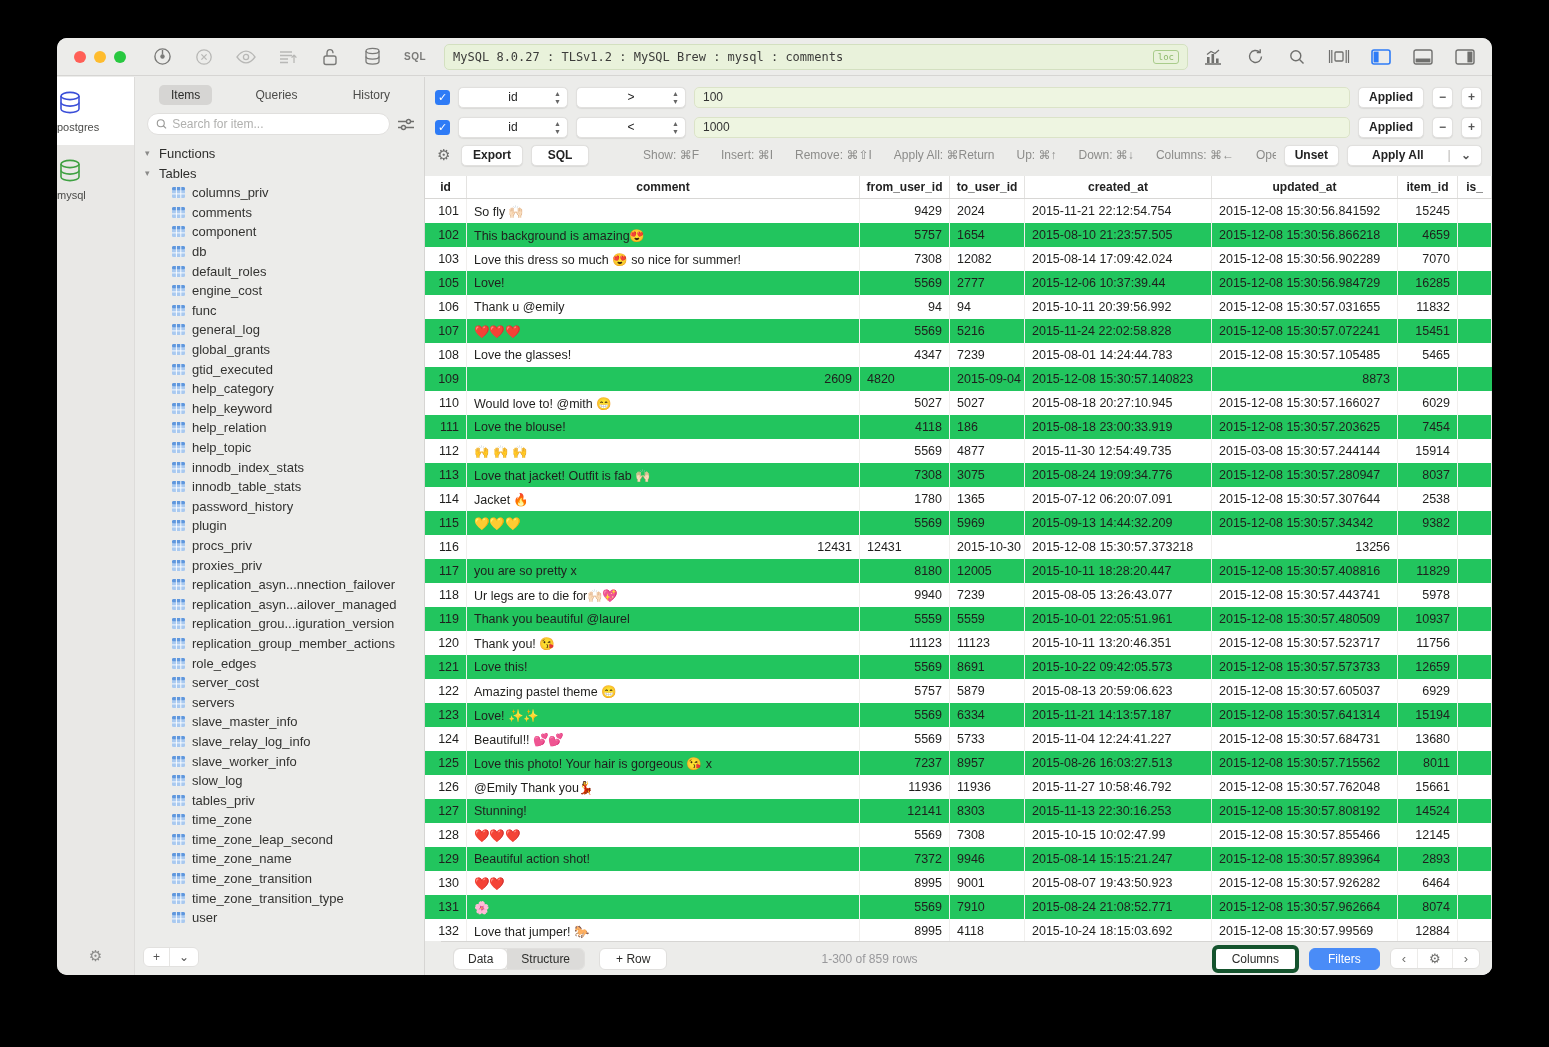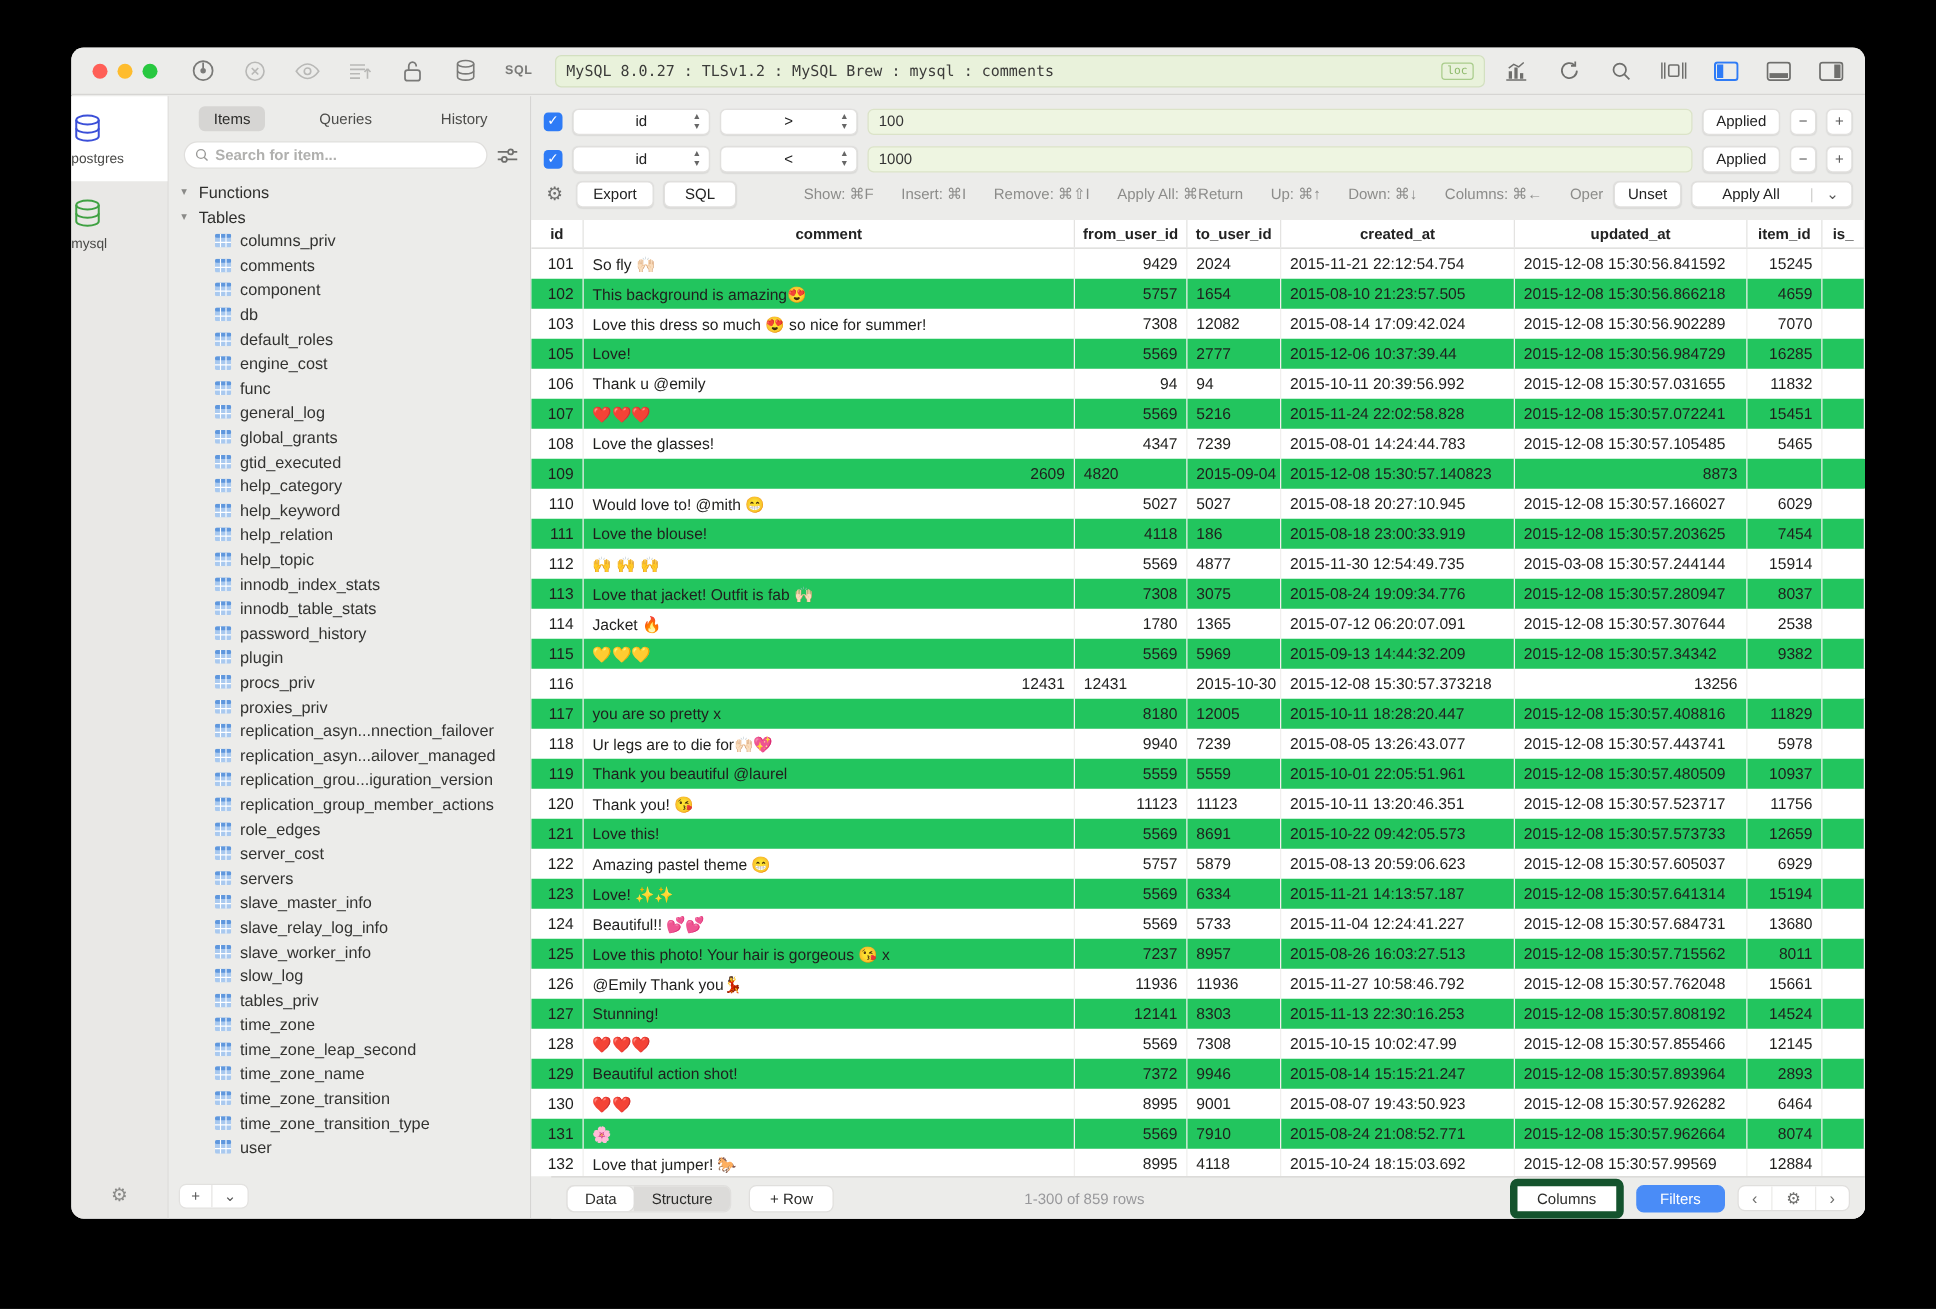--- a/index.html
+++ b/index.html
@@ -28,39 +28,39 @@
   .conn-label { font-size:11px; color:#4a4a48; }
   .rail-gear { position:absolute; left:0; right:0; bottom:10px; display:flex; justify-content:center; color:#8a8a88; font-size:15px; }
 
   
   .sidebar { position:absolute; left:78px; top:39px; bottom:0; width:290px; background:#ececea; border-right:1px solid #d6d5d3; }
   .side-tabs { display:flex; align-items:center; justify-content:space-between; padding:8px 22px 4px 24px; }
   .side-tab { font-size:12px; color:#4c4c4a; padding:3px 12px; border-radius:5px; }
   .side-tab.sel { background:#d6d5d3; color:#2c2c2a; }
   .search-row { display:flex; align-items:center; gap:8px; padding:4px 10px 4px 12px; }
   .search-box { flex:1; height:22px; background:#fff; border:1px solid #e0dfdd; border-radius:12px; display:flex; align-items:center; gap:5px; padding:0 8px; }
-  .search-box input { border:0; outline:0; background:transparent; font-size:12px; color:#333; width:100%; font-family:"Liberation Sans",sans-serif;font-weight:bold; }
+  .search-box input { border:0; outline:0; background:transparent; font-size:12px; color:#333; width:100%; font-family:"Liberation Sans",sans-serif; }
   .search-box input::placeholder { color:#b0b0ae; }
   .tree { position:absolute; top:62px; left:0; right:0; bottom:36px; overflow:hidden; padding:4px 0 0 0; }
   .tree-group { display:flex; align-items:center; gap:6px; height:20px; padding-left:10px; font-size:13px; color:#2e2e2c; }
   .chev { color:#8a8a88; font-size:9px; width:8px; }
   .tree-item { display:flex; align-items:center; gap:7px; height:19.6px; padding-left:37px; font-size:13px; color:#333331; white-space:nowrap; }
   .side-bottom { position:absolute; bottom:8px; left:8px; display:flex; background:#fff; border:1px solid #e2e1df; border-radius:6px; overflow:hidden; }
   .side-bottom .seg { padding:2px 9px; font-size:12px; color:#555; }
   .side-bottom .seg + .seg { border-left:1px solid #e6e5e3; }
 
   
   .main { position:absolute; left:368px; top:39px; right:0; bottom:0; background:#ececea; }
   .filters-area { padding:9px 10px 0 10px; }
   .filter-row { display:flex; align-items:center; gap:8px; height:22px; margin-bottom:8px; }
   .fcheck { width:15px; height:15px; background:#2e7bf6; border-radius:3.5px; color:#fff; font-size:11px; line-height:15px; text-align:center; flex:none; }
   .fselect { width:110px; height:21px; background:#fff; border:1px solid #e1e0de; border-radius:5px; display:flex; align-items:center; justify-content:center; position:relative; font-size:12px; color:#222; flex:none; box-shadow:0 .5px 1px rgba(0,0,0,.08); }
   .fselect .arrows { position:absolute; right:6px; top:2px; display:flex; flex-direction:column; line-height:8px; font-size:7px; color:#666; }
   .fvalue { flex:1; height:21px; background:#eef5e1; border:1px solid #dbe3c8; border-radius:5px; padding:0 8px; font-size:12px; color:#333; outline:0; font-family:"Liberation Sans",sans-serif; }
-  .fbtn { height:21px; background:#fff; border:1px solid #e1e0de; border-radius:5px; font-size:12px; color:#222; padding:0 10px; display:flex; align-items:center; box-shadow:0 .5px 1px rgba(0,0,0,.08); flex:none; }
+  .fbtn { height:21px; background:#fff; border:1px solid #e1e0de; border-radius:5px; font-size:12px; color:#222; padding:0 10px; display:flex; align-items:center; box-shadow:0 .5px 1px rgba(0,0,0,.08); flex:none;font-weight:bold; }
   .fround { width:21px; justify-content:center; padding:0; color:#555; }
   .shortcut-row { display:flex; align-items:center; gap:8px; height:24px; padding:0 0 6px 2px; }
   .shortcuts { display:flex; gap:22px; font-size:12px; color:#8c8c8a; flex:1; padding-left:46px; white-space:nowrap; overflow:hidden; }
   .gear-small { color:#6f6f6d; font-size:15px; width:16px; }
   .applyall { display:flex; align-items:center; gap:8px; }
   .applyall .divider { color:#d0cfcd; }
 
   
   .grid-wrap { position:absolute; left:0; right:0; top:99px; bottom:34px; background:#fff; overflow:hidden; }
   .grow { display:grid; grid-template-columns:42px 393px 90px 75px 187px 186px 60px 1fr; height:24px; align-items:center; font-size:12.5px; color:#1f1f1d; }
@@ -73,21 +73,21 @@
   .body .cell { border-right:1px solid #f0efed; }
 
   
   .footer { position:absolute; left:16px; right:0; bottom:0; height:34px; background:#ececea; border-top:1px solid #d6d5d3; display:flex; align-items:center; padding:0 12px; }
   .fseg { display:flex; border-radius:6px; overflow:hidden; border:1px solid #e0dfdd; }
   .fseg .seg { font-size:12px; padding:3px 14px; color:#2c2c2a; background:#dcdbd9; }
   .fseg .seg.sel { background:#fff; border-radius:6px; box-shadow:0 0 0 1px #e0dfdd; }
   .btn-row { margin-left:14px; display:flex; align-items:center; gap:6px; background:#fff; border:1px solid #e0dfdd; border-radius:6px; padding:3px 16px; font-size:12px; color:#2c2c2a; }
   .rowcount { flex:1; text-align:center; font-size:12px; color:#98989b; padding-right:140px; }
   .foot-right { display:flex; align-items:center; gap:10px; }
-  .btn-columns { background:#fff; border:6px solid #14532d; border-radius:6px; padding:3px 16px; font-size:12px; color:#2c2c2a; }
+  .btn-columns { background:#fff; border:4px solid #14532d; border-radius:6px; padding:3px 16px; font-size:12px; color:#2c2c2a; }
   .btn-filters { background:#4a8cf7; border:1px solid #4a8cf7; border-radius:6px; padding:3px 18px; font-size:12px; color:#fff; }
   .pager { display:flex; align-items:center; background:#fff; border:1px solid #e0dfdd; border-radius:6px; overflow:hidden; }
   .pager .seg { padding:2px 11px; font-size:13px; color:#6f6f6d; }
   .pager .seg + .seg { border-left:1px solid #eceBe9; }
 
   svg { display:block; }
 </style>
 </head>
 <body>
 

